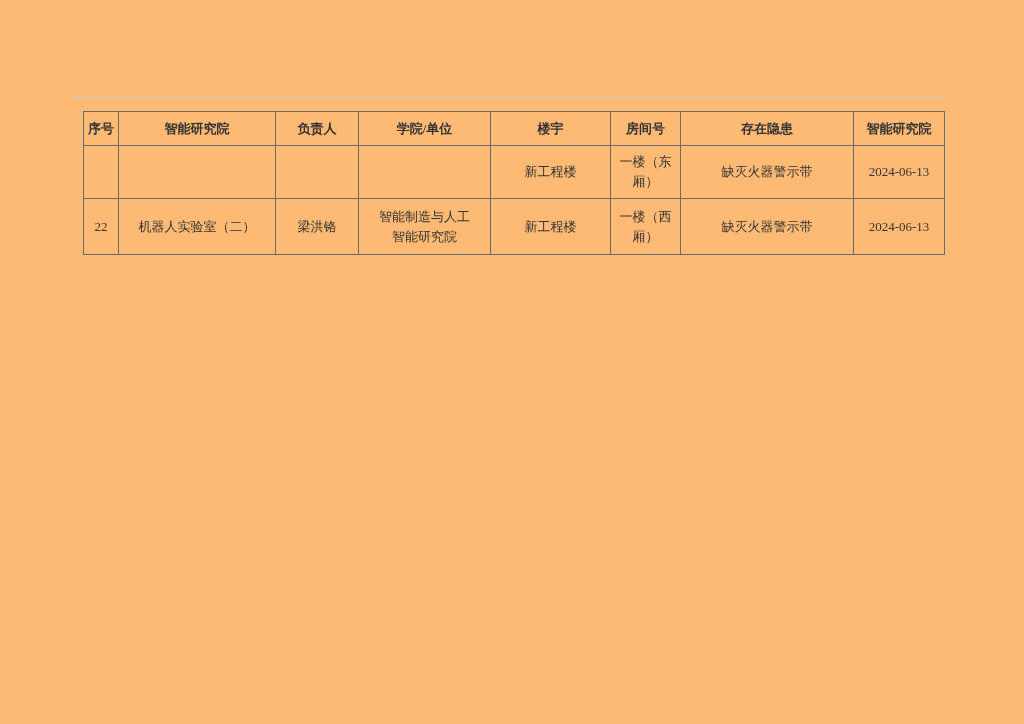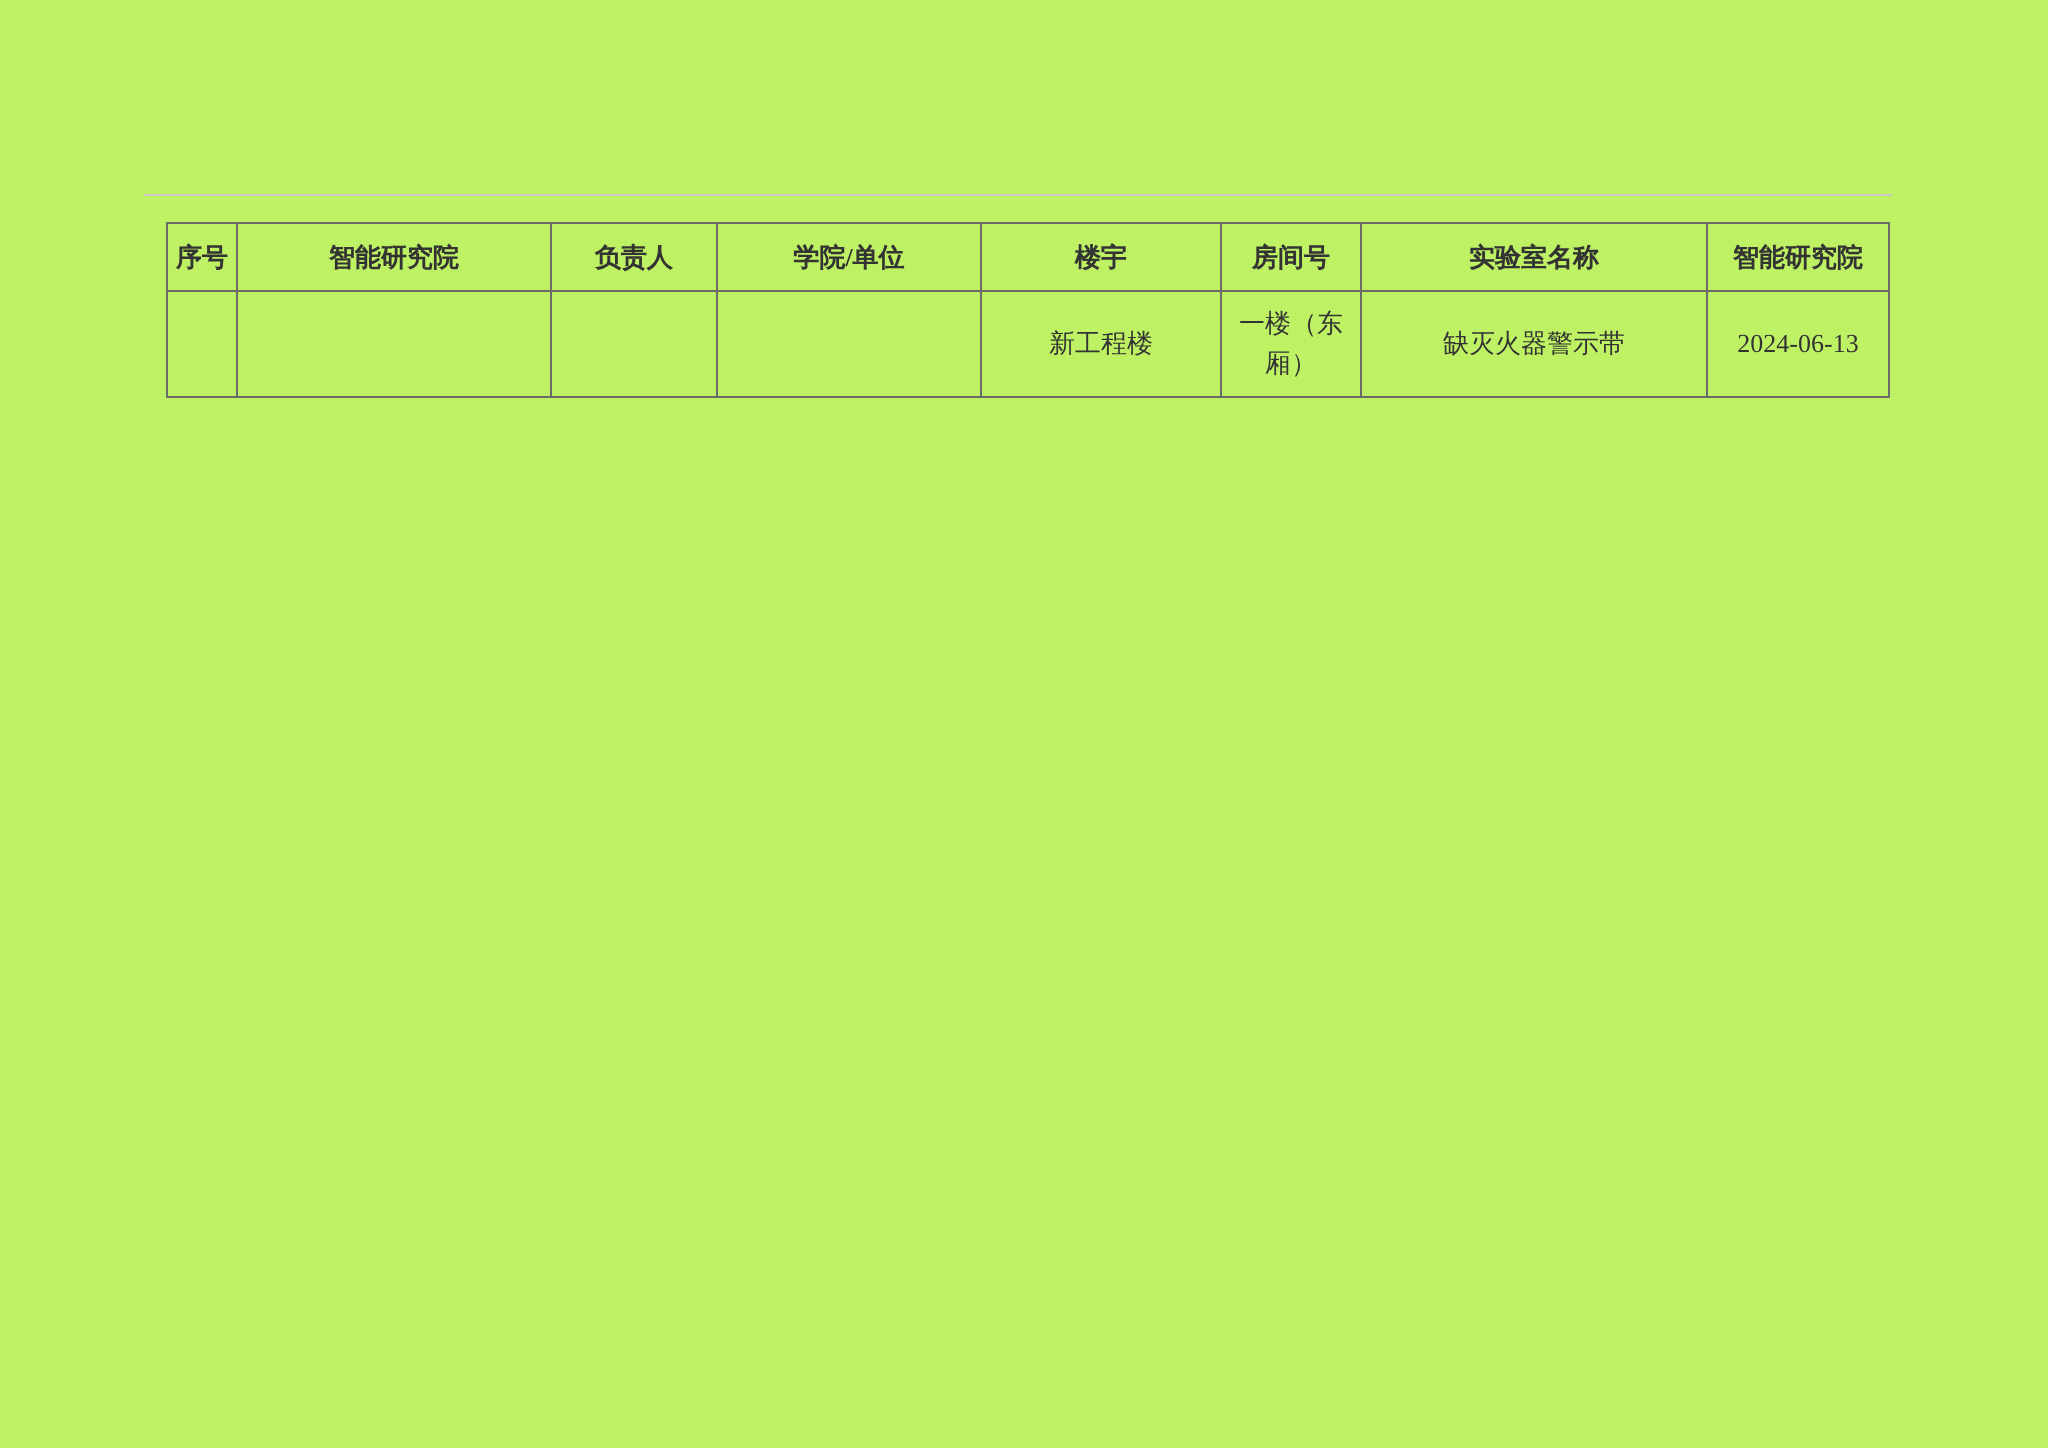--- a/index.html
+++ b/index.html
@@ -1,21 +1,21 @@
 <!DOCTYPE html>
 <html><head>
 <meta charset="utf-8">
 <style>
   * { margin: 0; padding: 0; box-sizing: border-box; }
   html, body { background: #e8e8e8; }
   .page {
     position: relative;
     width: 1024px;
     height: 724px;
-    background: #bef264;
+    background: #fdba74;
     overflow: hidden;
     font-family: "Liberation Serif", "DejaVu Serif", serif;
     color: #333333;
   }
   .artifact-rule {
     position: absolute;
     left: 72px;
     top: 97px;
     width: 874px;
     height: 1px;
@@ -67,32 +67,44 @@
       <col style="width:91px">
     </colgroup>
     <thead>
       <tr>
         <th>序号</th>
         <th>智能研究院</th>
         <th>负责人</th>
         <th>学院/单位</th>
         <th>楼宇</th>
         <th>房间号</th>
-        <th>实验室名称</th>
+        <th>存在隐患</th>
         <th>智能研究院</th>
       </tr>
     </thead>
     <tbody>
       <tr class="row-a">
         <td></td>
         <td></td>
         <td></td>
         <td></td>
         <td>新工程楼</td>
         <td>一楼（东
 厢）</td>
         <td>缺灭火器警示带</td>
         <td>2024-06-13</td>
       </tr>
+      <tr class="row-b">
+        <td>22</td>
+        <td>机器人实验室（二）</td>
+        <td>梁洪铬</td>
+        <td>智能制造与人工
+智能研究院</td>
+        <td>新工程楼</td>
+        <td>一楼（西
+厢）</td>
+        <td>缺灭火器警示带</td>
+        <td>2024-06-13</td>
+      </tr>
     </tbody>
   </table>
 
 </div>
 
 </body></html>

